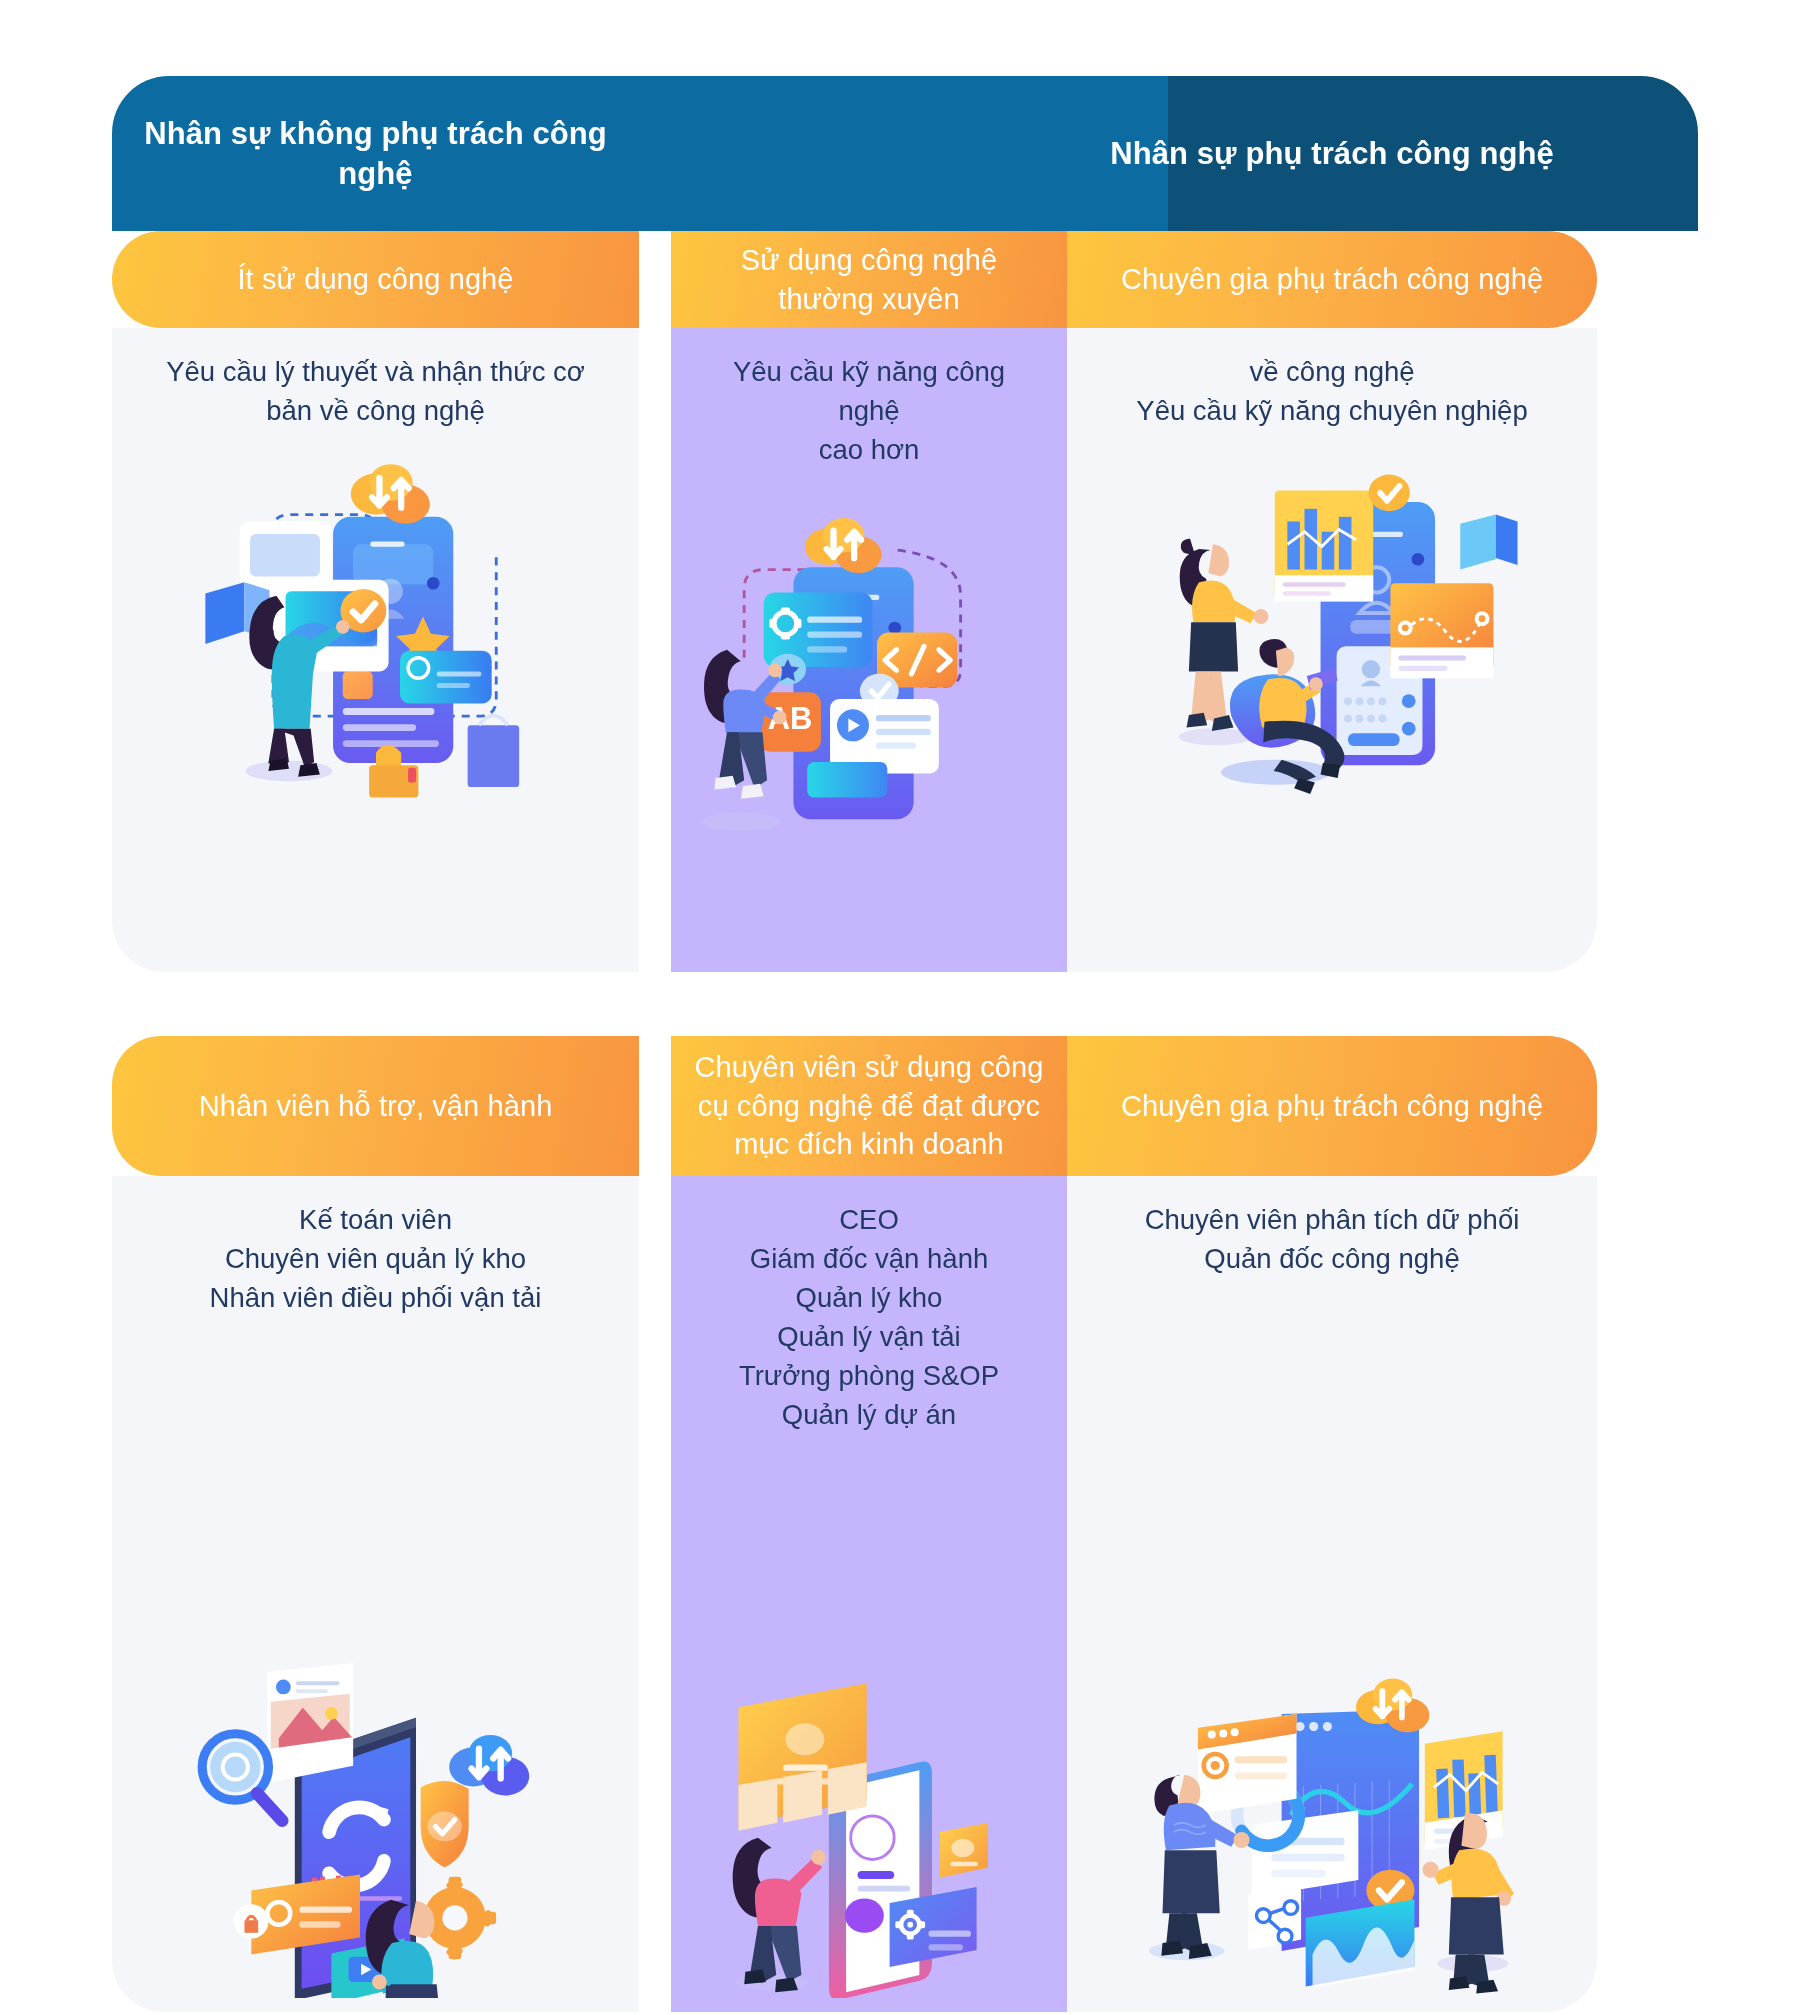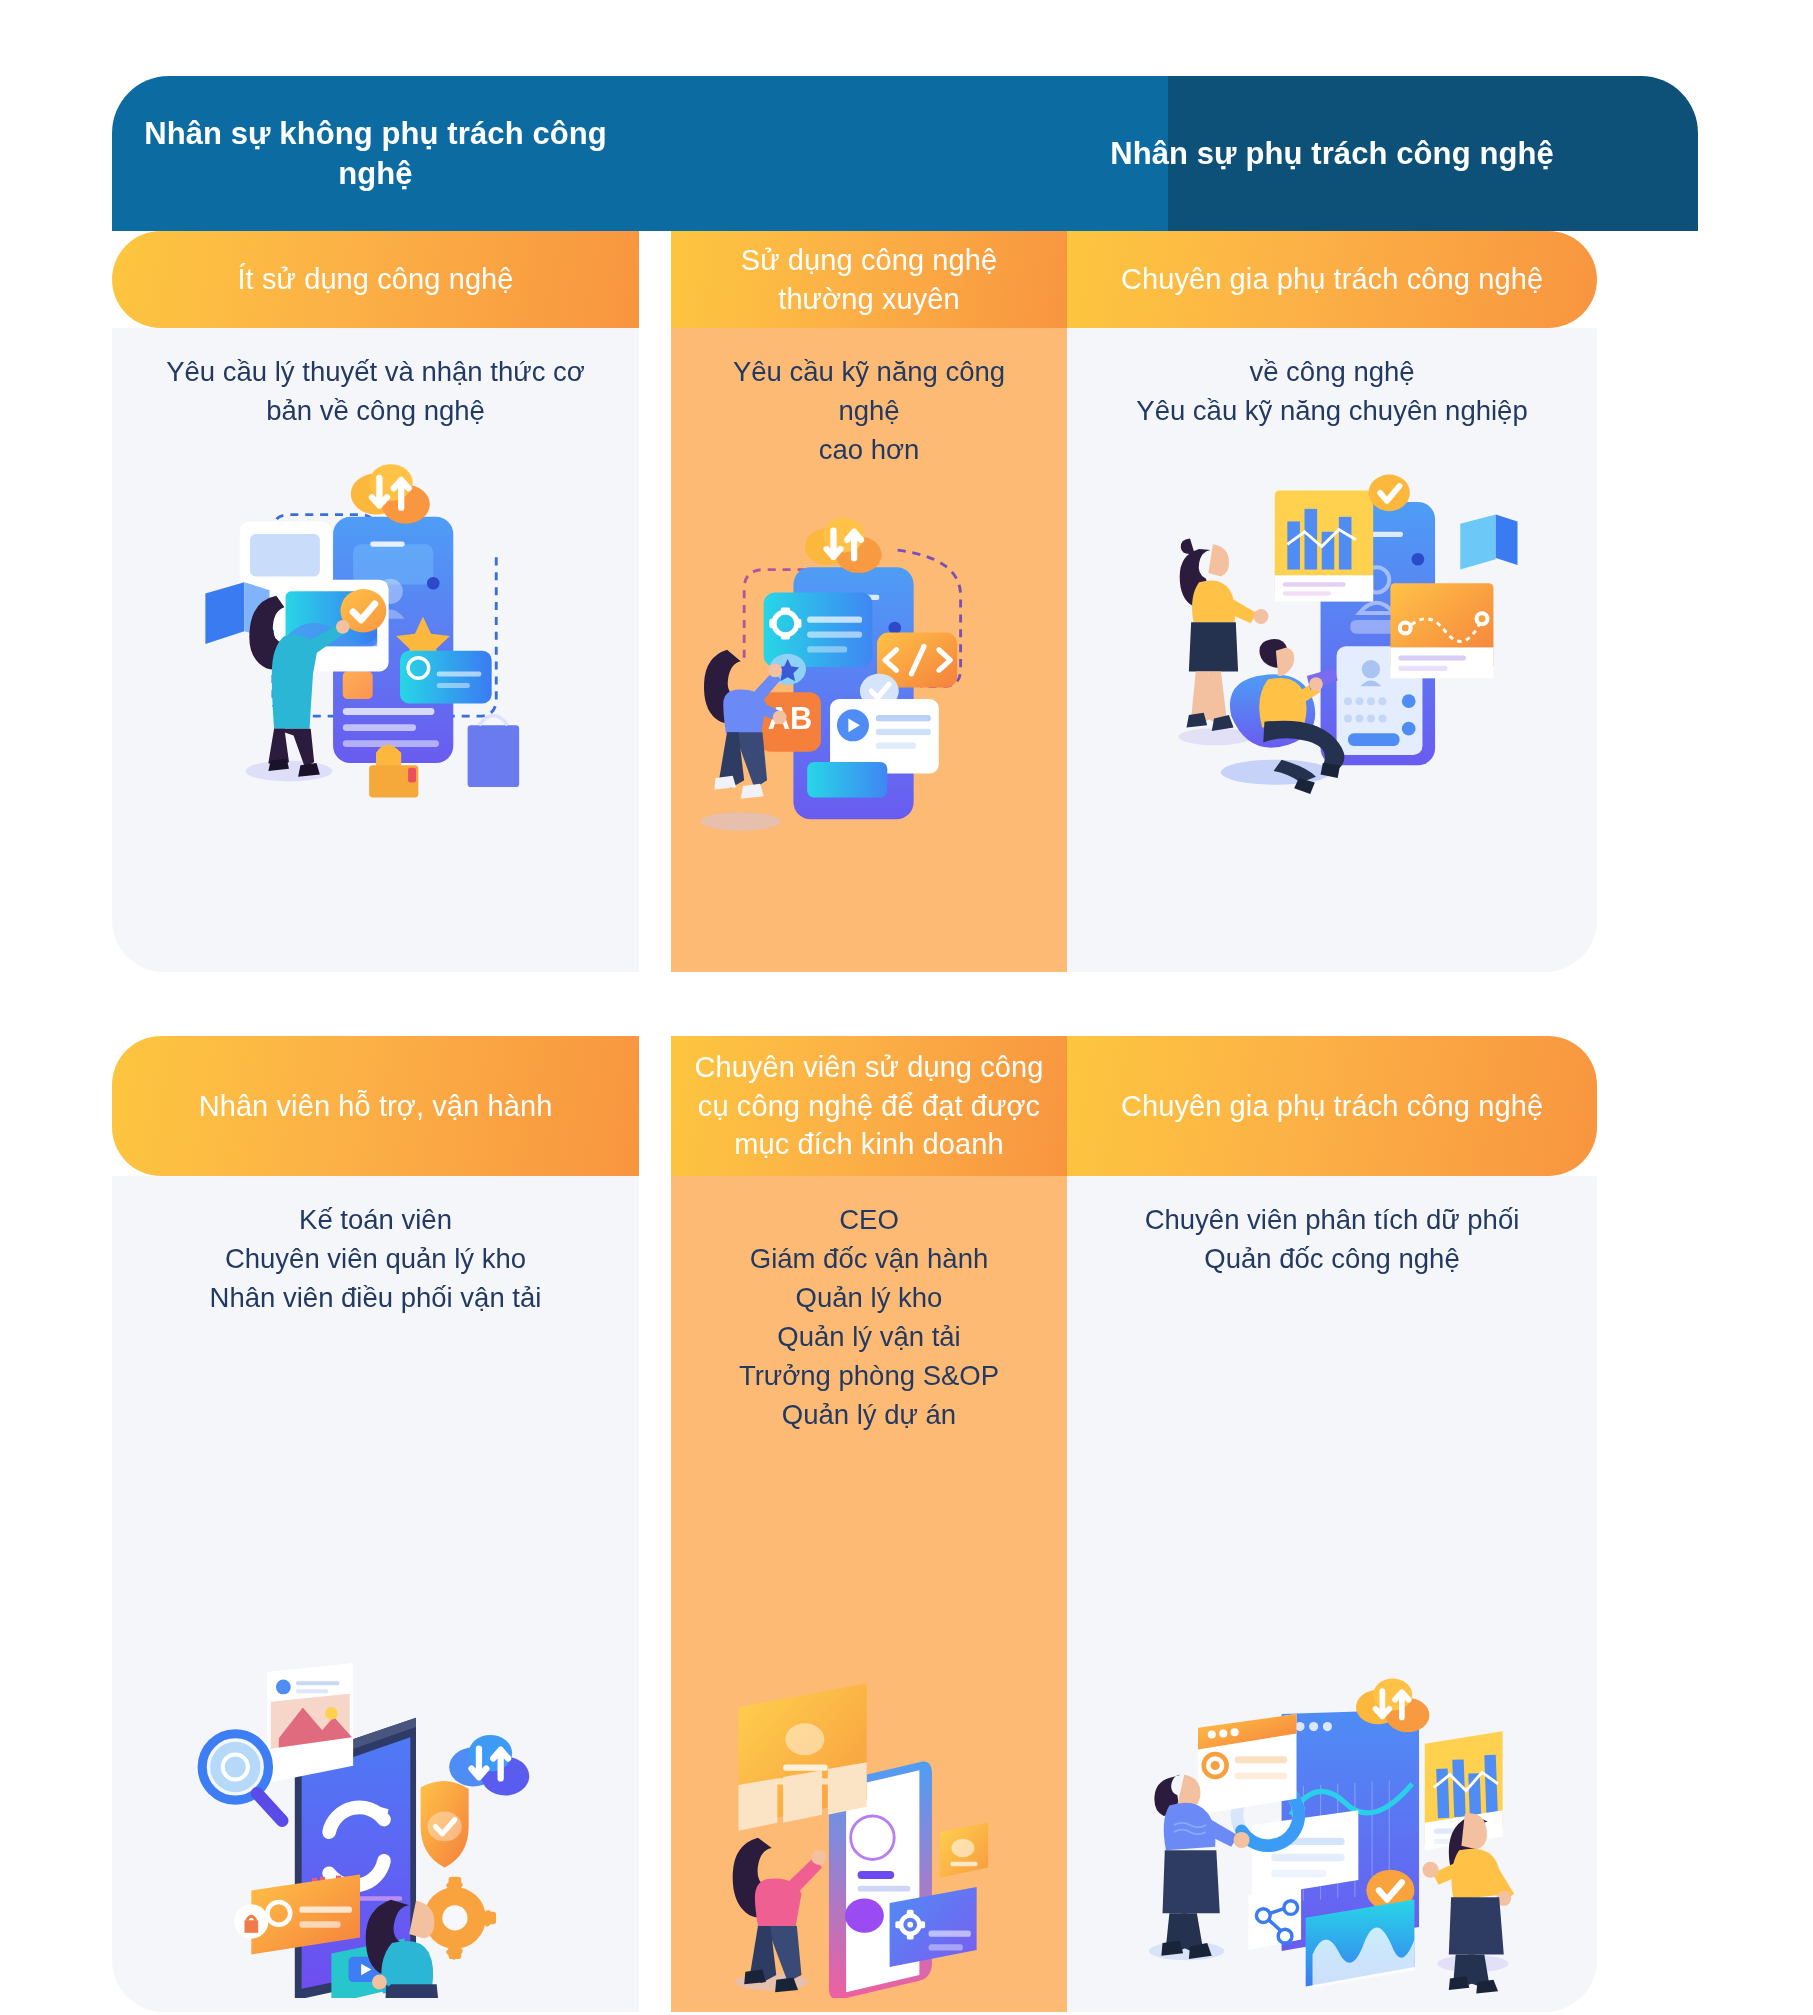--- a/index.html
+++ b/index.html
@@ -59,21 +59,21 @@
   .c3 .orange { border-top-right-radius:49px; border-bottom-right-radius:49px; }
   #row-2 .c1 .orange { border-top-left-radius:49px; border-bottom-left-radius:49px; }
   #row-2 .c3 .orange { border-top-right-radius:49px; border-bottom-right-radius:49px; }
 
   
   .body {
     flex:1; position:relative; overflow:hidden;
     display:flex; flex-direction:column; align-items:center;
   }
   .body.light { background:#f5f6fa; }
-  .body.grey  { background:#fdba74; }
+  .body.grey  { background:#c4b5fd; }
   .c1 .body { border-bottom-left-radius:52px; }
   .c3 .body { border-bottom-right-radius:52px; }
 
   .blurb {
     margin-top:24px;
     width:100%; padding:0 29px;
     text-align:center; color:#223a63;
     font-size:27.5px; line-height:1.42;
   }
   .blurb .ln { display:block; }

